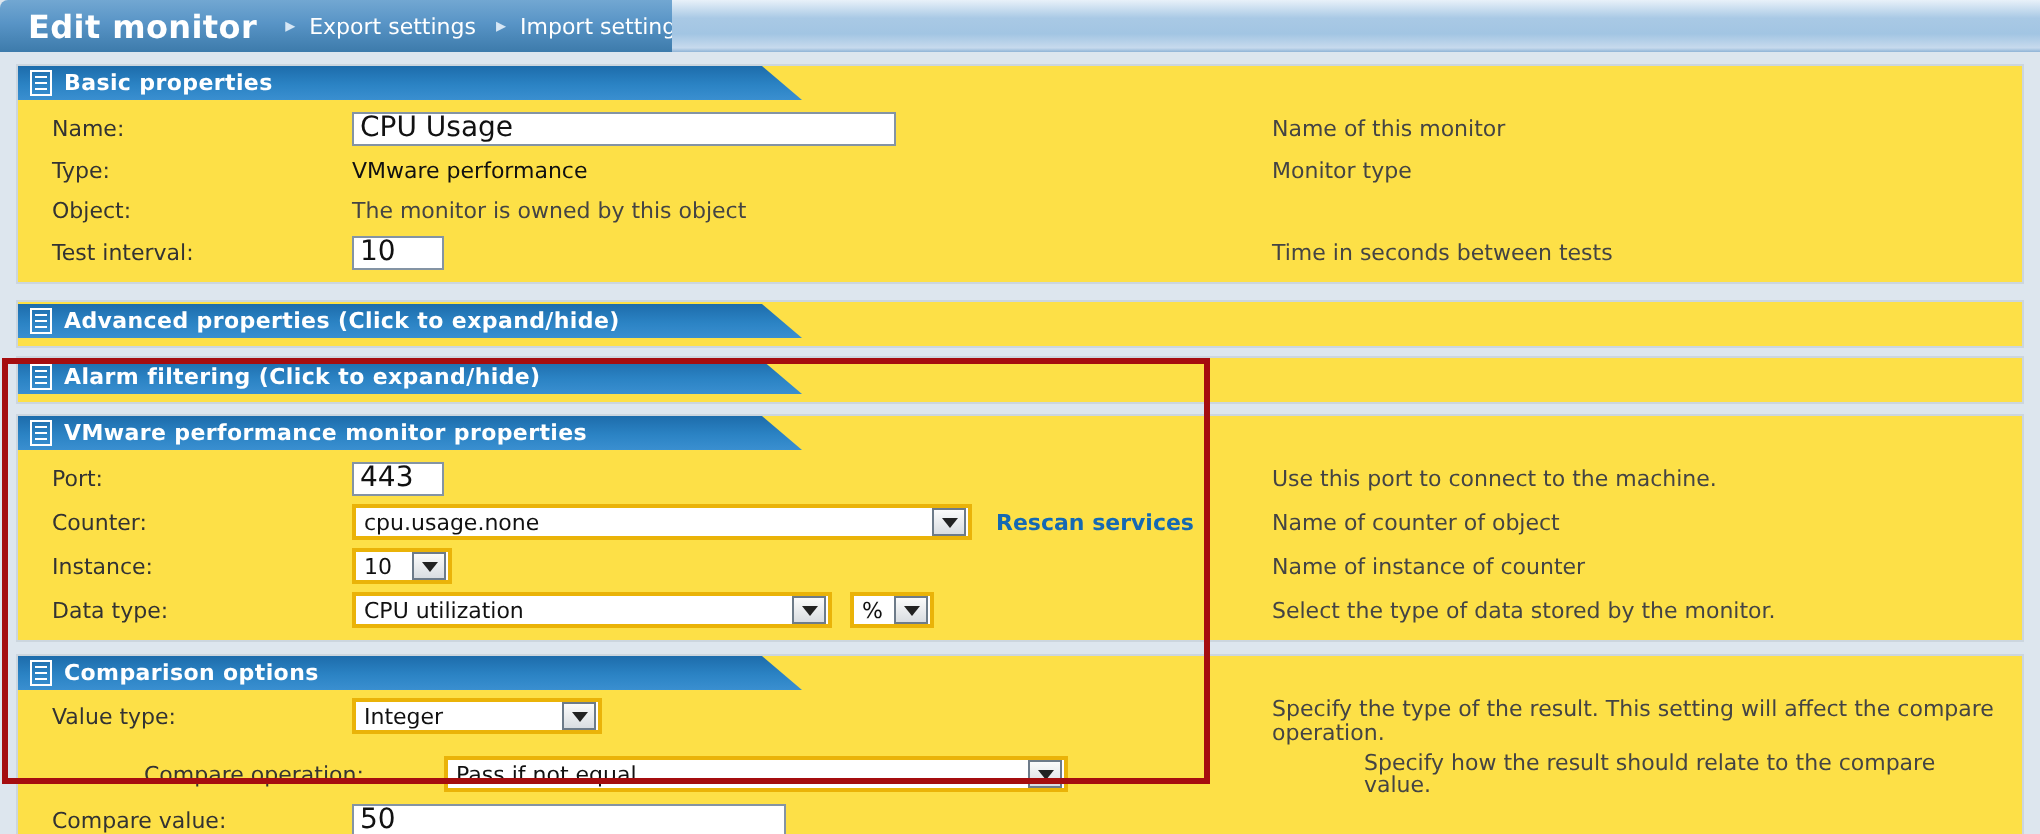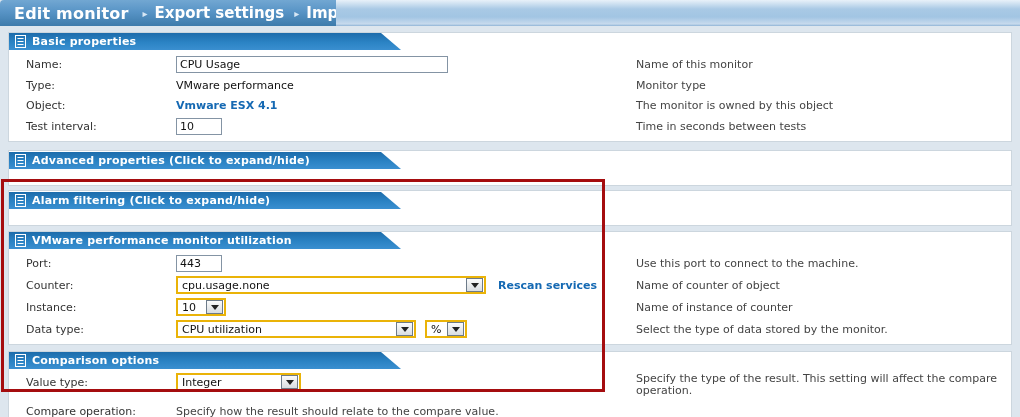--- a/index.html
+++ b/index.html
@@ -8,77 +8,77 @@
   #stage { position:relative; width:1020px; height:417px; overflow:hidden; background:#dde6ee; }
 
   
   .topbar { display:flex; height:26px; width:100%; }
   .topbar-left {
     display:flex; align-items:center; width:336px; height:26px;
     background:linear-gradient(180deg,#72a7d2 0%,#5894c6 45%,#3d7bab 100%);
     border-radius:4px 0 0 0; padding-left:14px; white-space:nowrap;
   }
   .topbar-title { color:#fff; font-weight:bold; font-size:16px; letter-spacing:.2px; }
-  .topbar-link { color:#fff; font-weight:bold; font-size:15px; margin-left:4px; cursor:pointer; }
+  .topbar-link { color:#fff; font-weight:normal; font-size:11px; margin-left:4px; cursor:pointer; }
   .tb-arrow { color:#d7e7f5; font-size:10px; margin:0 3px 0 14px; }
   .tb-arrow.second { margin-left:10px; }
   .topbar-right {
     flex:1; height:26px;
     background:linear-gradient(180deg,#e8f1f9 0%,#a9c9e5 35%,#a2c5e3 65%,#c7daed 92%,#8fb4d6 100%);
   }
 
   
   .block {
-    position:relative; margin:0 8px; background:#ffffff;
+    position:relative; margin:0 8px; background:#fde047;
     border:1px solid #ccd6de;
   }
   .sec-header {
     height:17px; width:392px; display:flex; align-items:center;
     background:linear-gradient(180deg,#1d6cab 0%,#2b83c4 55%,#3a8fd0 100%);
     clip-path:polygon(0 0, calc(100% - 20px) 0, 100% 100%, 0 100%);
     color:#fff; font-weight:bold; padding-left:6px; white-space:nowrap;
   }
   .sec-header .title { margin-left:6px; letter-spacing:.2px; }
   .doc-icon { display:inline-flex; width:11px; height:13px; }
 
   .sec-body { padding:3px 0 4px 0; }
   .row { display:grid; grid-template-columns:150px 460px 1fr; align-items:center; padding-left:17px; height:20px; }
   .row.tall { height:27px; align-items:start; padding-top:1px; }
   .row.h22 { height:22px; }
-  .row.h24 { height:24px; }
+  .row.h24 { height:24px;margin-left:46px; }
   .lbl { color:#333; }
   .desc { color:#444; padding-right:12px; line-height:11px; }
   .row.tall .desc { line-height:12px; }
   .plain-val { color:#111; }
   .obj-link, .rescan-link { color:#1569b3; font-weight:bold; cursor:pointer; text-decoration:none; }
 
   input.txt {
     height:17px; border:1px solid #8494a4; background:#fff; font-family:inherit;
-    font-size:11px; color:#111; padding:0 3px;
+    font-size:14px; color:#111; padding:0 3px;
   }
 
   
   .combo {
     display:inline-flex; height:18px; border:2px solid #eab308; background:#fff;
     align-items:center; justify-content:space-between; vertical-align:middle; cursor:pointer;
   }
   .combo-text { padding-left:4px; color:#111; white-space:nowrap; overflow:hidden; }
   .combo-btn {
     width:17px; height:14px; margin:1px; flex:0 0 17px;
     border:1px solid #6d7b89; background:linear-gradient(180deg,#fbfbfb,#d9dde1);
     display:flex; align-items:center; justify-content:center;
   }
   .tri { width:0; height:0; border-left:4px solid transparent; border-right:4px solid transparent; border-top:5px solid #222; }
 
   .field-flex { display:flex; align-items:center; }
 
   
   .gap6 { height:6px; } .gap8 { height:8px; } .gap4 { height:4px; } .gap5 { height:5px; }
 
-  .collapsed { height:36px; }
+  .collapsed { height:24px; }
   .collapsed .sec-header { margin-top:1px; }
 
   
   #highlight-box {
     position:absolute; left:1px; top:179px; width:604px; height:213px;
     border:3px solid #a50d0f; pointer-events:none; z-index:10;
   }
 </style>
 </head>
 <body>
@@ -118,21 +118,20 @@
           </span>
         <span class="desc">Name of this monitor</span>
       </div>
       <div class="row">
         <span class="lbl">Type:</span>
         <span class="plain-val">VMware performance</span>
         <span class="desc">Monitor type</span>
       </div>
       <div class="row">
         <span class="lbl">Object:</span>
-        <span><a class="obj-link">Vmware ESX 4.1</a></span>
         <span class="desc">The monitor is owned by this object</span>
       </div>
       <div class="row h22">
         <span class="lbl">Test interval:</span>
         <span class="field-flex">
             <input class="txt" style="width: 46px;" value="10">
           </span>
         <span class="desc">Time in seconds between tests</span>
       </div>
     </div>
@@ -175,21 +174,21 @@
   <div class="block">
     <div class="sec-header">
       <span class="doc-icon">
         <svg width="11" height="13" viewBox="0 0 11 13">
             <rect x="0.5" y="0.5" width="10" height="12" fill="none" stroke="#ffffff"></rect>
             <line x1="2.5" y1="3.5" x2="8.5" y2="3.5" stroke="#ffffff"></line>
             <line x1="2.5" y1="6.5" x2="8.5" y2="6.5" stroke="#ffffff"></line>
             <line x1="2.5" y1="9.5" x2="8.5" y2="9.5" stroke="#ffffff"></line>
           </svg>
       </span>
-      <span class="title">VMware performance monitor utilization</span>
+      <span class="title">VMware performance monitor properties</span>
     </div>
     <div class="sec-body">
       <div class="row h22">
         <span class="lbl">Port:</span>
         <span class="field-flex">
             <input class="txt" style="width: 46px;" value="443">
           </span>
         <span class="desc">Use this port to connect to the machine.</span>
       </div>
       <div class="row h22">
@@ -260,20 +259,28 @@
             <span class="combo-text">Integer</span>
             <span class="combo-btn">
                 <span class="tri"></span>
               </span>
           </span>
         </span>
         <span class="desc">Specify the type of the result. This setting will affect the compare operation.</span>
       </div>
       <div class="row h24">
         <span class="lbl">Compare operation:</span>
+        <span class="field-flex">
+          <span class="combo" style="width:312px">
+            <span class="combo-text">Pass if not equal</span>
+            <span class="combo-btn">
+                <span class="tri"></span>
+              </span>
+          </span>
+        </span>
         <span class="desc">Specify how the result should relate to the compare value.</span>
       </div>
       <div class="row h22">
         <span class="lbl">Compare value:</span>
         <span class="field-flex">
             <input class="txt" style="width: 217px;" value="50">
           </span>
       </div>
     </div>
   </div>

